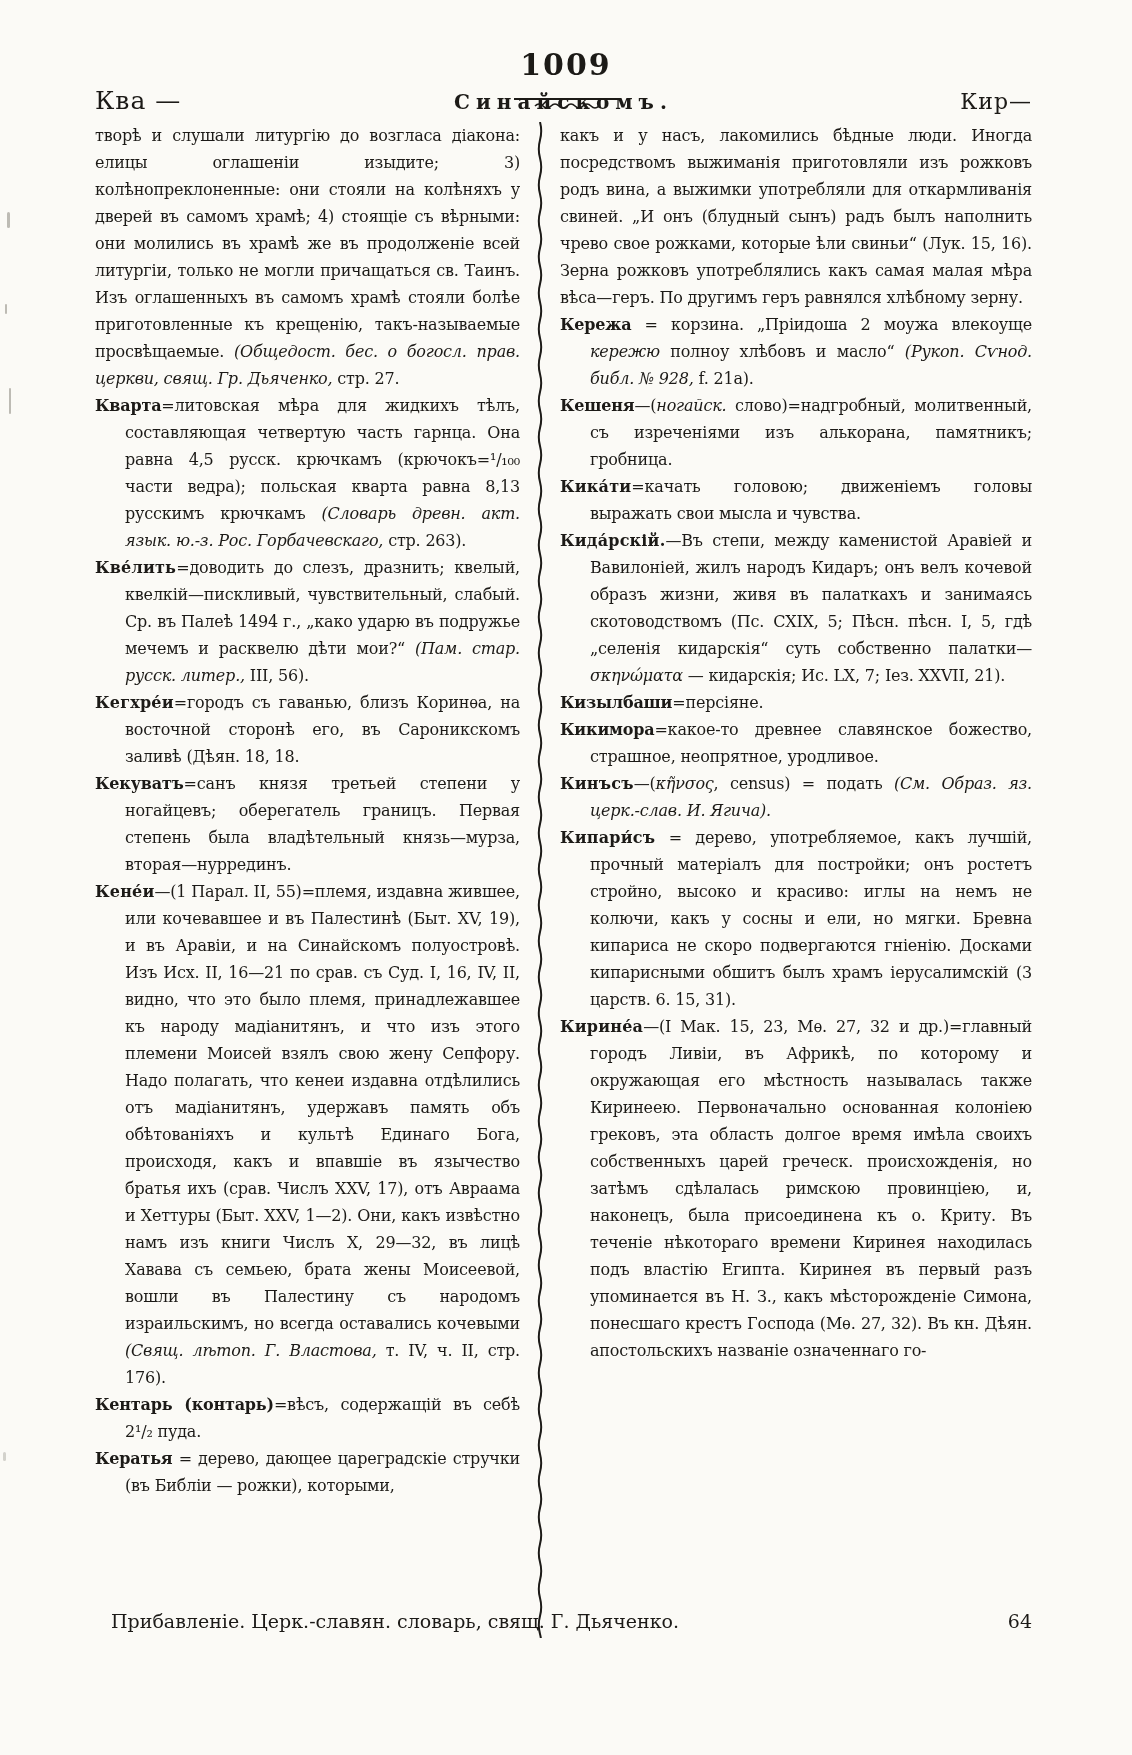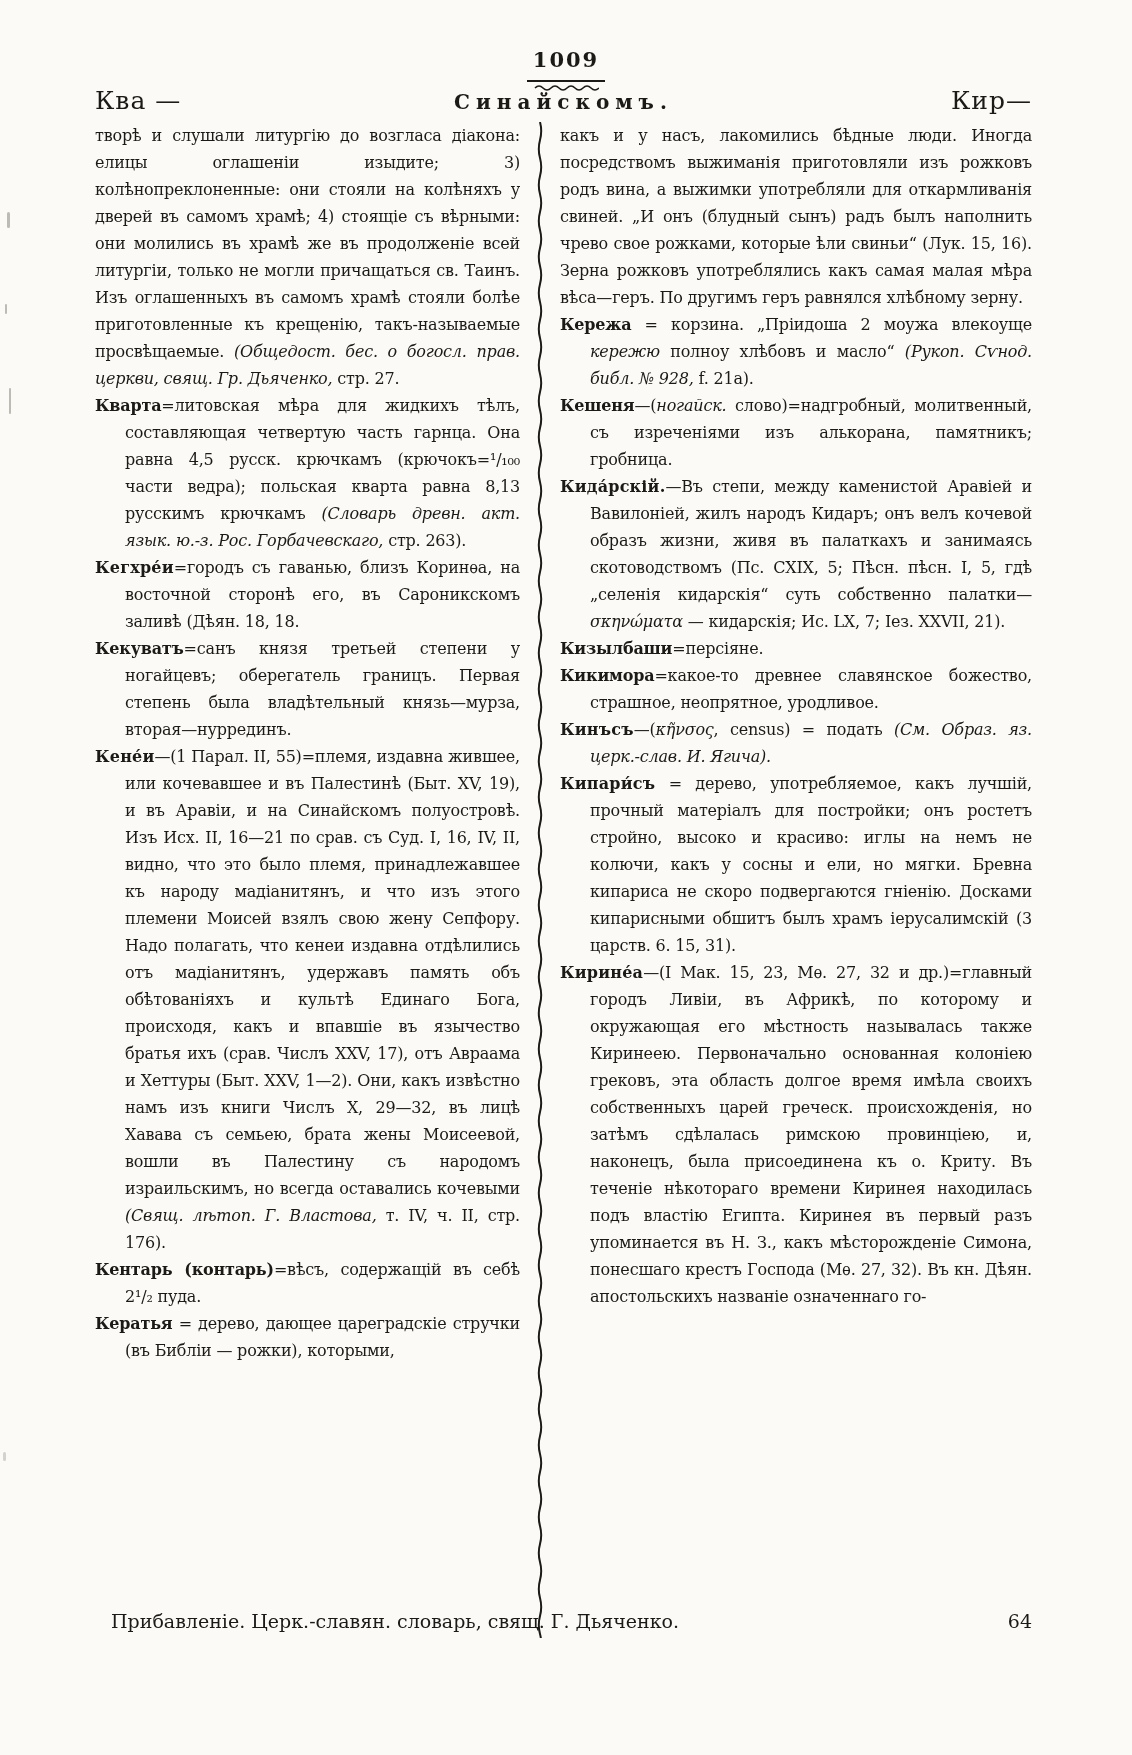--- a/index.html
+++ b/index.html
@@ -12,33 +12,33 @@
     overflow:hidden;
     margin:0 auto;
   }
   
   .pageno-wrap{
     position:absolute;top:48px;left:0;right:0;
     text-align:center;
   }
   .pageno{
     display:inline-block;
-    font-size:21px;font-weight:bold;letter-spacing:2px;
-    padding:0 6px 9px 6px;
+    font-size:30px;font-weight:bold;letter-spacing:2px;
+    padding:0 6px 17px 6px;
     border-bottom:2px solid var(--ink,#1c1a17);
     line-height:1.1;
   }
   .pageno-wave{display:block;margin:2px auto 0 auto;}
   .running-heads{
     position:absolute;top:86px;left:95px;width:937px;
     display:flex;align-items:baseline;justify-content:center;
   }
   .rh-left{width:220px;font-size:25px;letter-spacing:1px;}
   .rh-center{flex:1;text-align:center;font-size:20px;font-weight:bold;letter-spacing:6px;}
-  .rh-right{width:220px;text-align:right;font-size:25px;letter-spacing:1px;}
+  .rh-right{width:220px;text-align:right;font-size:22px;letter-spacing:1px;}
   
   .columns{
     position:absolute;top:122px;left:95px;width:937px;height:1516px;
     display:flex;overflow:hidden;
   }
   .col{
     font-size:16px;line-height:27px;letter-spacing:-0.2px;
     text-align:justify;
   }
   .col-left{width:425px;}
@@ -86,35 +86,37 @@
   <div class="running-heads">
     <span class="rh-left">Ква —</span>
     <span class="rh-center">Синайскомъ.</span>
     <span class="rh-right">Кир—</span>
   </div>
 
   <div class="columns">
     <div class="col col-left">
         <p class="para cont"><span>творѣ и слушали литургію до возгласа діакона: елицы оглашеніи изыдите; 3) колѣнопреклоненные: они стояли на колѣняхъ у дверей въ самомъ храмѣ; 4) стоящіе съ вѣрными: они молились въ храмѣ же въ продолженіе всей литургіи, только не могли причащаться св. Таинъ. Изъ оглашенныхъ въ самомъ храмѣ стояли болѣе приготовленные къ крещенію, такъ-называемые просвѣщаемые. </span><span class="seg-it">(Общедост. бес. о богосл. прав. церкви, свящ. Гр. Дьяченко,</span><span> стр. 27.</span></p>
         <p class="para entry"><span class="seg-hw">Кварта</span><span>=литовская мѣра для жидкихъ тѣлъ, составляющая четвертую часть гарнца. Она равна 4,5 русск. крючкамъ (крючокъ=¹/₁₀₀ части ведра); польская кварта равна 8,13 русскимъ крючкамъ </span><span class="seg-it">(Словарь древн. акт. язык. ю.-з. Рос. Горбачевскаго,</span><span> стр. 263).</span></p>
+        <p class="para entry"><span class="seg-hw seg-hw-slav">Кве́лить</span><span>=доводить до слезъ, дразнить; квелый, квелкій—пискливый, чувствительный, слабый. Ср. въ Палеѣ 1494 г., „како ударю въ подружье мечемъ и расквелю дѣти мои?“ </span><span class="seg-it">(Пам. стар. русск. литер.,</span><span> III, 56).</span></p>
         <p class="para entry"><span class="seg-hw seg-hw-slav">Кегхре́и</span><span>=городъ съ гаванью, близъ Коринѳа, на восточной сторонѣ его, въ Сароникскомъ заливѣ (Дѣян. 18, 18.</span></p>
         <p class="para entry"><span class="seg-hw">Кекуватъ</span><span>=санъ князя третьей степени у ногайцевъ; оберегатель границъ. Первая степень была владѣтельный князь—мурза, вторая—нуррединъ.</span></p>
         <p class="para entry"><span class="seg-hw seg-hw-slav">Кене́и</span><span>—(1 Парал. II, 55)=племя, издавна жившее, или кочевавшее и въ Палестинѣ (Быт. XV, 19), и въ Аравіи, и на Синайскомъ полуостровѣ. Изъ Исх. II, 16—21 по срав. съ Суд. I, 16, IV, II, видно, что это было племя, принадлежавшее къ народу мадіанитянъ, и что изъ этого племени Моисей взялъ свою жену Сепфору. Надо полагать, что кенеи издавна отдѣлились отъ мадіанитянъ, удержавъ память объ обѣтованіяхъ и культѣ Единаго Бога, происходя, какъ и впавшіе въ язычество братья ихъ (срав. Числъ XXV, 17), отъ Авраама и Хеттуры (Быт. XXV, 1—2). Они, какъ извѣстно намъ изъ книги Числъ X, 29—32, въ лицѣ Хавава съ семьею, брата жены Моисеевой, вошли въ Палестину съ народомъ израильскимъ, но всегда оставались кочевыми </span><span class="seg-it">(Свящ. лѣтоп. Г. Властова,</span><span> т. IV, ч. II, стр. 176).</span></p>
         <p class="para entry"><span class="seg-hw">Кентарь (контарь)</span><span>=вѣсъ, содержащій въ себѣ 2¹/₂ пуда.</span></p>
         <p class="para entry"><span class="seg-hw">Кератья</span><span> = дерево, дающее цареградскіе стручки (въ Библіи — рожки), которыми,</span></p>
       </div>
     <div class="gutter">
       <svg width="6" viewBox="0 0 6 1516" preserveAspectRatio="none">
         <path id="divider-path" d="M3 0 q2.4 9 0 18 q-2.4 9 0 18 q2.4 9 0 18 q-2.4 9 0 18 q2.4 9 0 18 q-2.4 9 0 18 q2.4 9 0 18 q-2.4 9 0 18 q2.4 9 0 18 q-2.4 9 0 18 q2.4 9 0 18 q-2.4 9 0 18 q2.4 9 0 18 q-2.4 9 0 18 q2.4 9 0 18 q-2.4 9 0 18 q2.4 9 0 18 q-2.4 9 0 18 q2.4 9 0 18 q-2.4 9 0 18 q2.4 9 0 18 q-2.4 9 0 18 q2.4 9 0 18 q-2.4 9 0 18 q2.4 9 0 18 q-2.4 9 0 18 q2.4 9 0 18 q-2.4 9 0 18 q2.4 9 0 18 q-2.4 9 0 18 q2.4 9 0 18 q-2.4 9 0 18 q2.4 9 0 18 q-2.4 9 0 18 q2.4 9 0 18 q-2.4 9 0 18 q2.4 9 0 18 q-2.4 9 0 18 q2.4 9 0 18 q-2.4 9 0 18 q2.4 9 0 18 q-2.4 9 0 18 q2.4 9 0 18 q-2.4 9 0 18 q2.4 9 0 18 q-2.4 9 0 18 q2.4 9 0 18 q-2.4 9 0 18 q2.4 9 0 18 q-2.4 9 0 18 q2.4 9 0 18 q-2.4 9 0 18 q2.4 9 0 18 q-2.4 9 0 18 q2.4 9 0 18 q-2.4 9 0 18 q2.4 9 0 18 q-2.4 9 0 18 q2.4 9 0 18 q-2.4 9 0 18 q2.4 9 0 18 q-2.4 9 0 18 q2.4 9 0 18 q-2.4 9 0 18 q2.4 9 0 18 q-2.4 9 0 18 q2.4 9 0 18 q-2.4 9 0 18 q2.4 9 0 18 q-2.4 9 0 18 q2.4 9 0 18 q-2.4 9 0 18 q2.4 9 0 18 q-2.4 9 0 18 q2.4 9 0 18 q-2.4 9 0 18 q2.4 9 0 18 q-2.4 9 0 18 q2.4 9 0 18 q-2.4 9 0 18 q2.4 9 0 18 q-2.4 9 0 18 q2.4 9 0 18 q-2.4 9 0 18 q2.4 9 0 18 q-2.4 9 0 18" stroke="#1c1a17" stroke-width="2" fill="none"></path>
       </svg>
     </div>
     <div class="col col-right">
         <p class="para cont"><span>какъ и у насъ, лакомились бѣдные люди. Иногда посредствомъ выжиманія приготовляли изъ рожковъ родъ вина, а выжимки употребляли для откармливанія свиней. „И онъ (блудный сынъ) радъ былъ наполнить чрево свое рожками, которые ѣли свиньи“ (Лук. 15, 16). Зерна рожковъ употреблялись какъ самая малая мѣра вѣса—геръ. По другимъ геръ равнялся хлѣбному зерну.</span></p>
         <p class="para entry"><span class="seg-hw">Кережа</span><span> = корзина. „Пріидоша 2 моужа влекоуще </span><span class="seg-it">кережю</span><span> полноу хлѣбовъ и масло“ </span><span class="seg-it">(Рукоп. Сѵнод. библ. № 928,</span><span> f. 21а).</span></p>
         <p class="para entry"><span class="seg-hw">Кешеня</span><span>—(</span><span class="seg-it">ногайск.</span><span> слово)=надгробный, молитвенный, съ изреченіями изъ алькорана, памятникъ; гробница.</span></p>
+        <p class="para entry"><span class="seg-hw seg-hw-slav">Кика́ти</span><span>=качать головою; движеніемъ головы выражать свои мысла и чувства.</span></p>
         <p class="para entry"><span class="seg-hw seg-hw-slav">Кида́рскій.</span><span>—Въ степи, между каменистой Аравіей и Вавилоніей, жилъ народъ Кидаръ; онъ велъ кочевой образъ жизни, живя въ палаткахъ и занимаясь скотоводствомъ (Пс. CXIX, 5; Пѣсн. пѣсн. I, 5, гдѣ „селенія кидарскія“ суть собственно палатки—</span><span class="seg-gr">σκηνώματα</span><span> — кидарскія; Ис. LX, 7; Іез. XXVII, 21).</span></p>
         <p class="para entry"><span class="seg-hw">Кизылбаши</span><span>=персіяне.</span></p>
         <p class="para entry"><span class="seg-hw">Кикимора</span><span>=какое-то древнее славянское божество, страшное, неопрятное, уродливое.</span></p>
         <p class="para entry"><span class="seg-hw seg-hw-slav">Кинъсъ</span><span>—(</span><span class="seg-gr">κῆνσος</span><span>, census) = подать </span><span class="seg-it">(См. Образ. яз. церк.-слав. И. Ягича).</span></p>
         <p class="para entry"><span class="seg-hw seg-hw-slav">Кипари́съ</span><span> = дерево, употребляемое, какъ лучшій, прочный матеріалъ для постройки; онъ ростетъ стройно, высоко и красиво: иглы на немъ не колючи, какъ у сосны и ели, но мягки. Бревна кипариса не скоро подвергаются гніенію. Досками кипарисными обшитъ былъ храмъ іерусалимскій (3 царств. 6. 15, 31).</span></p>
         <p class="para entry"><span class="seg-hw seg-hw-slav">Кирине́а</span><span>—(I Мак. 15, 23, Мѳ. 27, 32 и др.)=главный городъ Ливіи, въ Африкѣ, по которому и окружающая его мѣстность называлась также Киринеею. Первоначально основанная колоніею грековъ, эта область долгое время имѣла своихъ собственныхъ царей греческ. происхожденія, но затѣмъ сдѣлалась римскою провинціею, и, наконецъ, была присоединена къ о. Криту. Въ теченіе нѣкотораго времени Киринея находилась подъ властію Египта. Киринея въ первый разъ упоминается въ Н. З., какъ мѣсторожденіе Симона, понесшаго крестъ Господа (Мѳ. 27, 32). Въ кн. Дѣян. апостольскихъ названіе означеннаго го-</span></p>
       </div>
   </div>
 
   <div class="footer">

